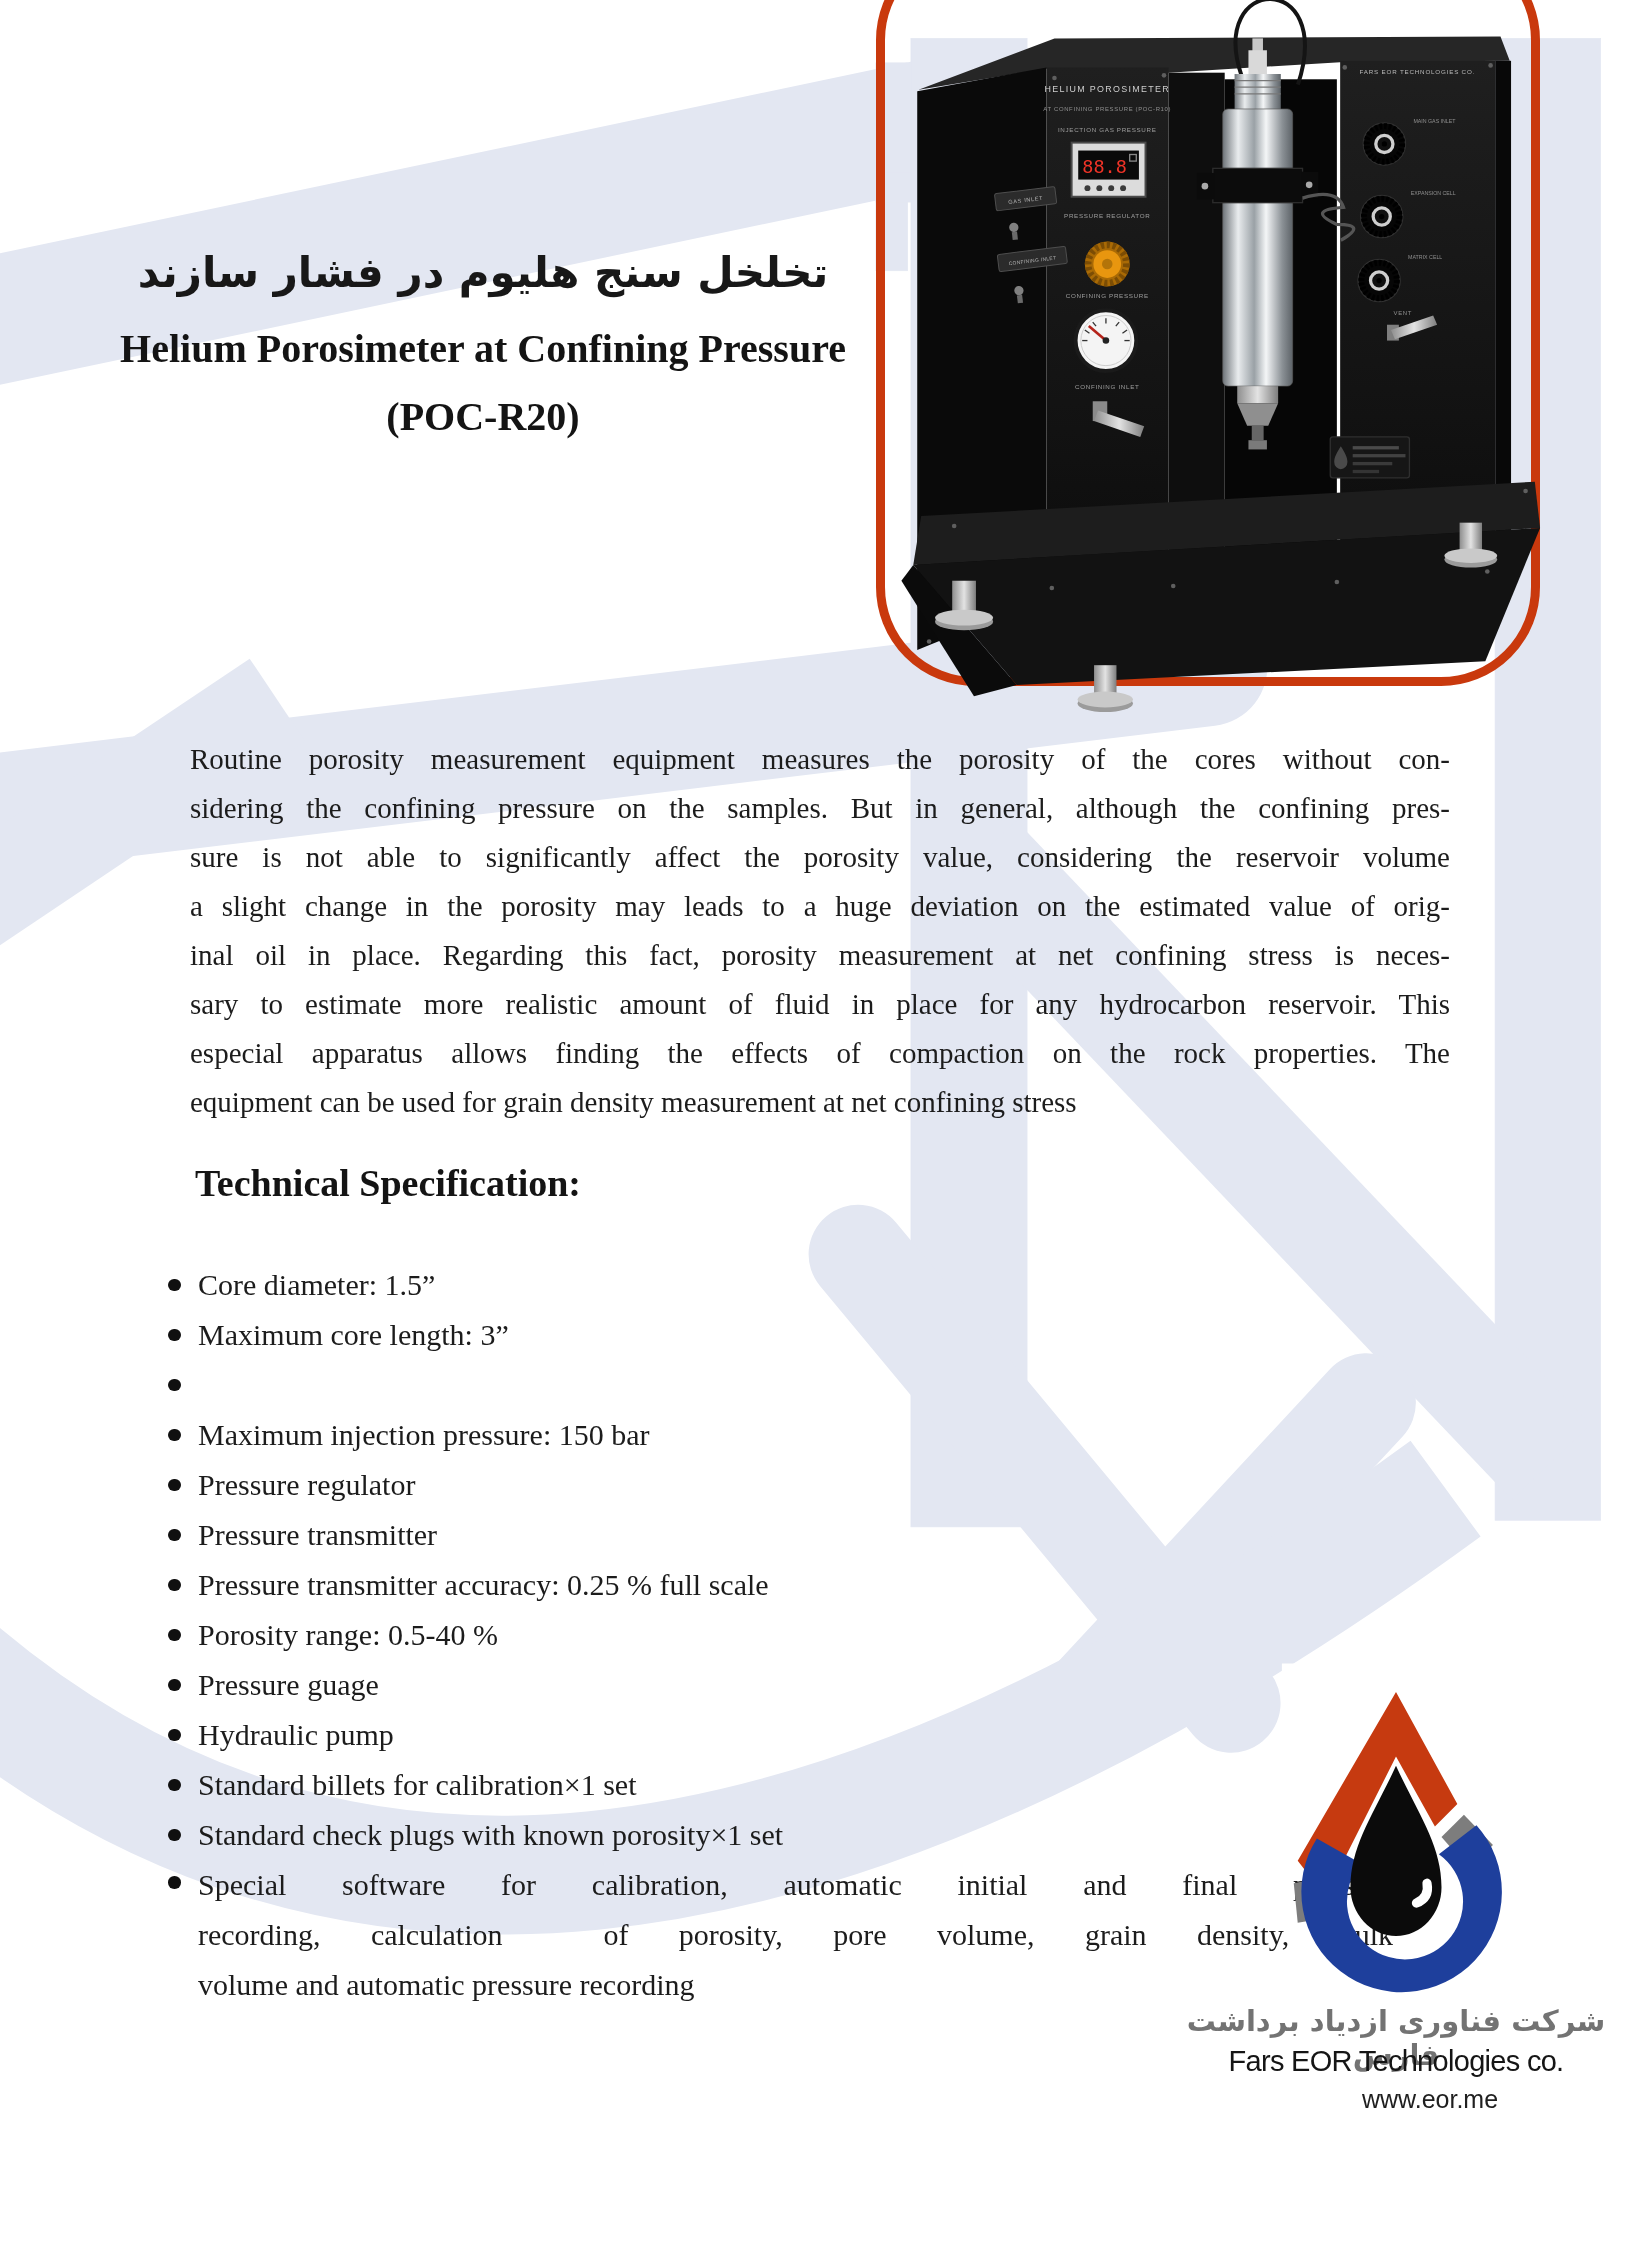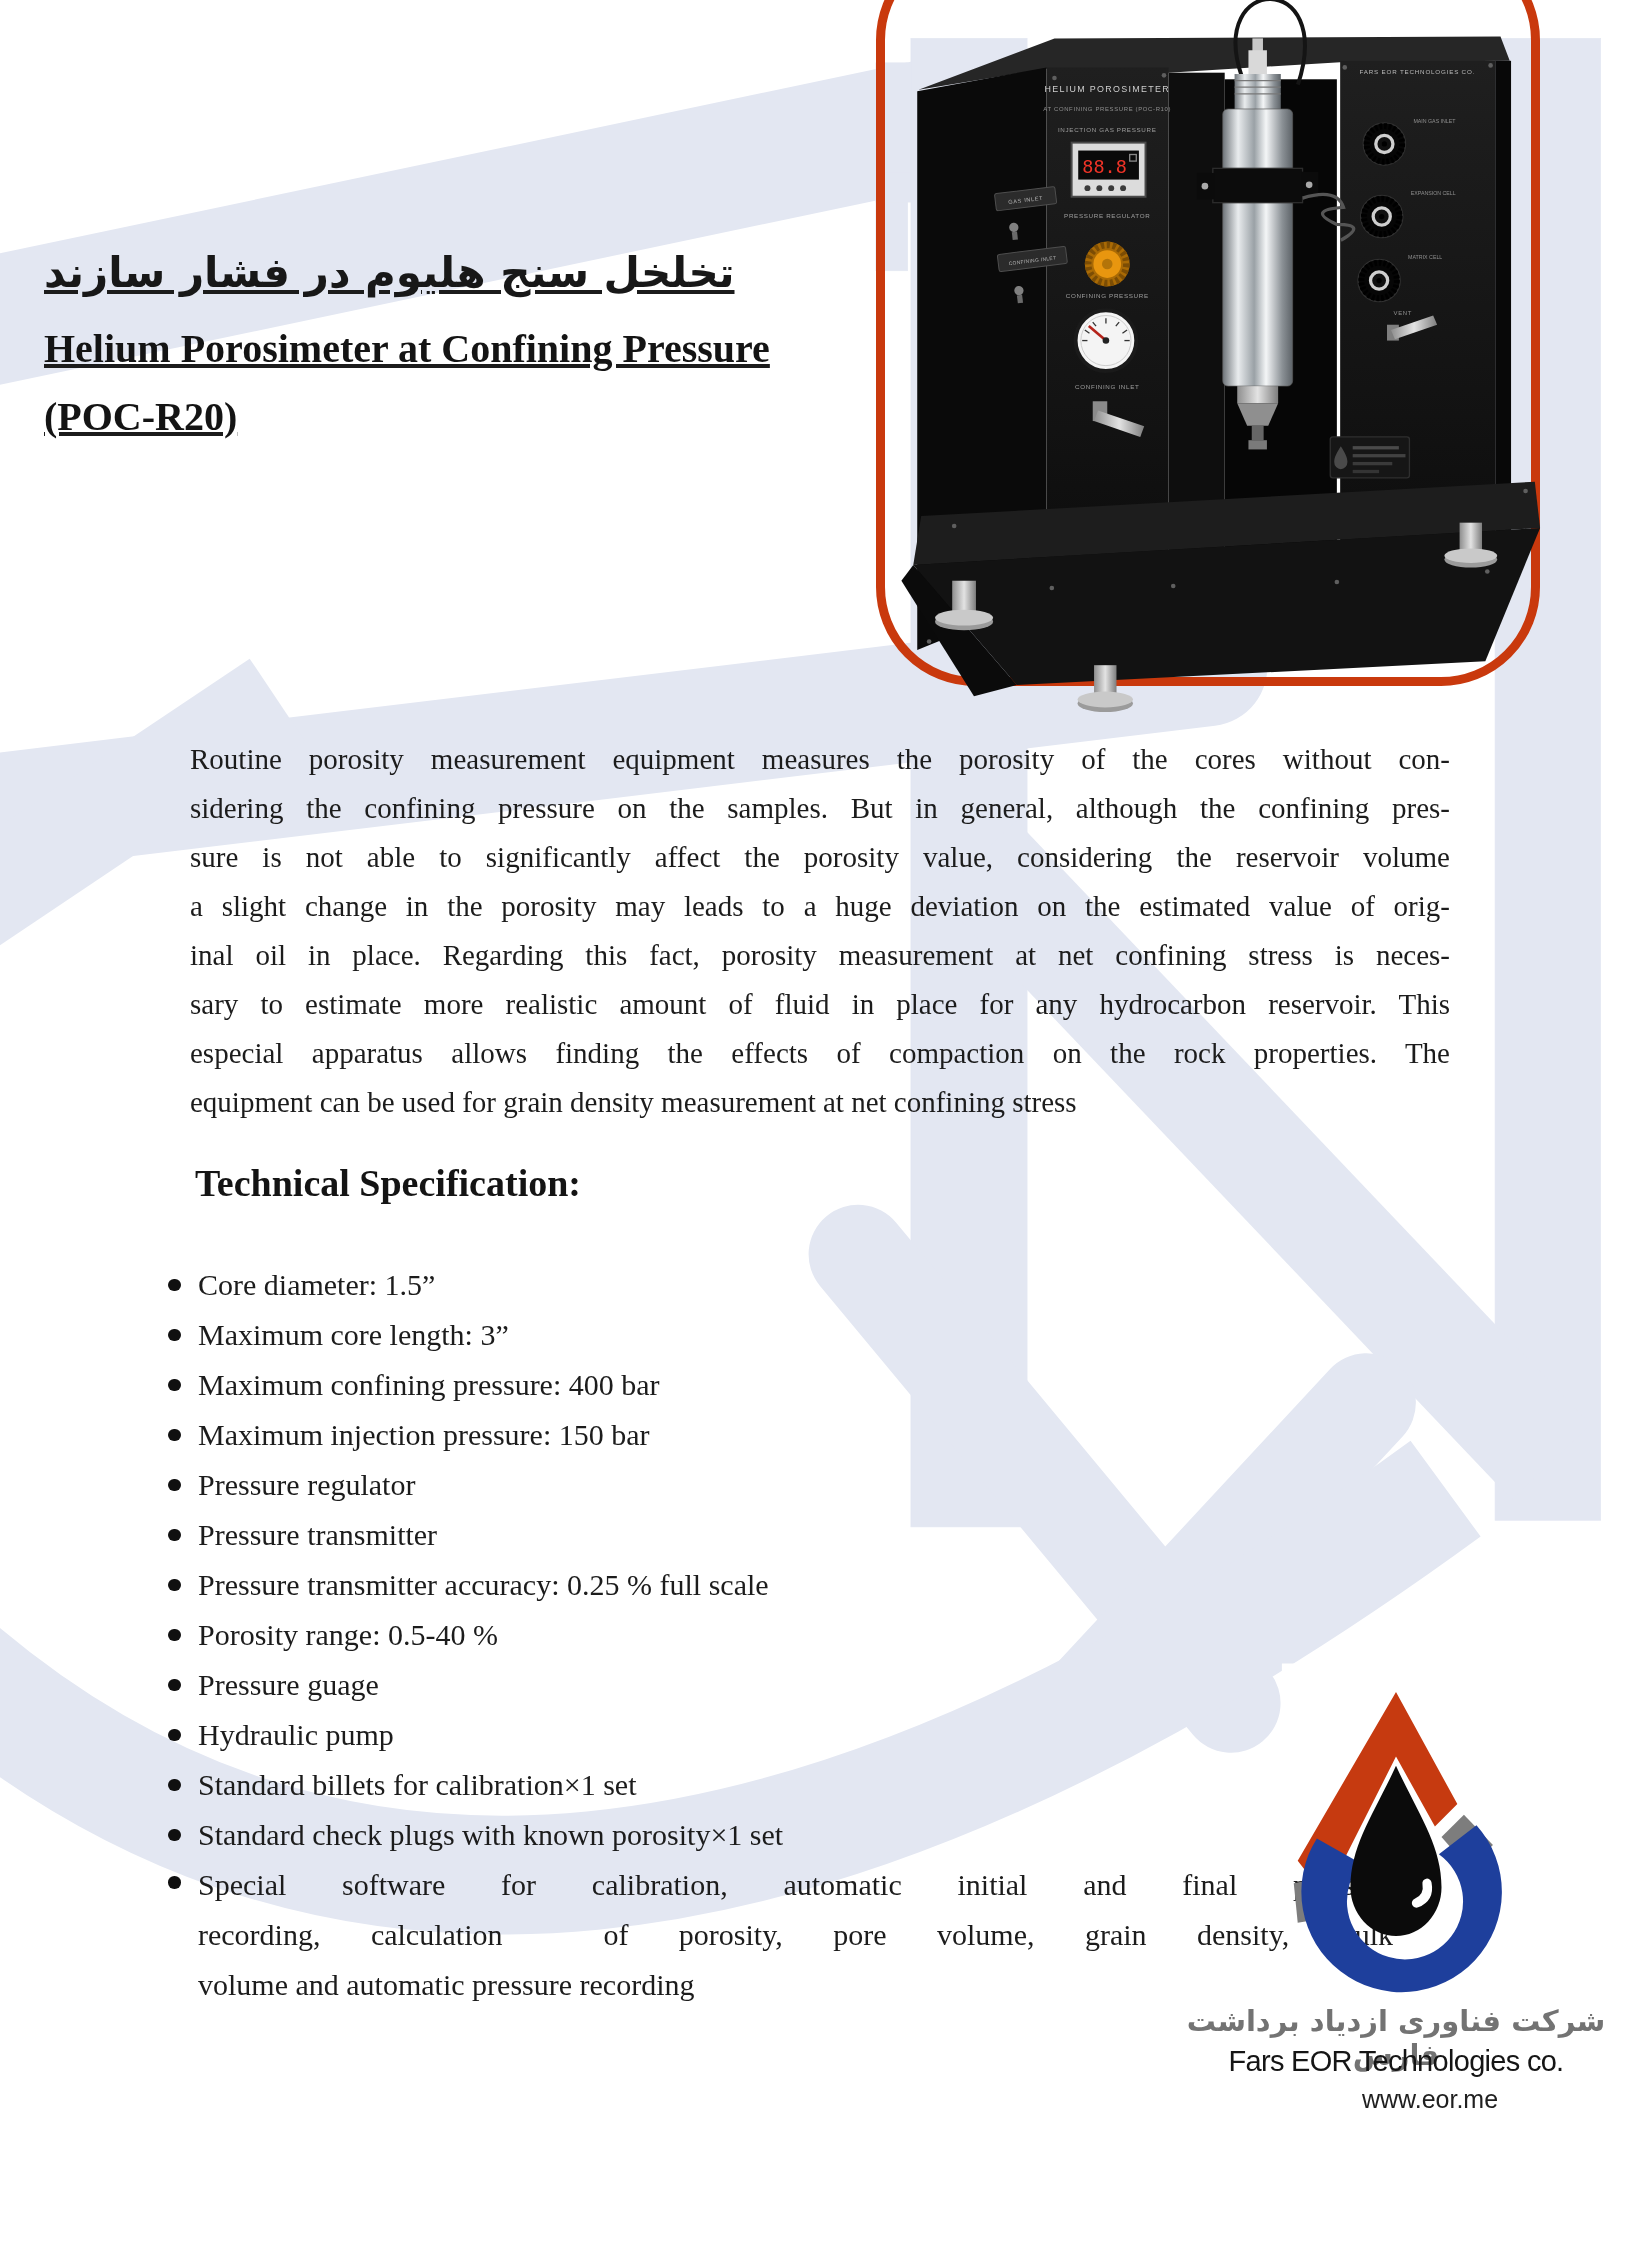--- a/index.html
+++ b/index.html
@@ -4,21 +4,21 @@
 <style>
   html,body{margin:0;padding:0;background:#888;}
   .page{
     position:relative;width:1637px;height:2261px;background:#ffffff;
     overflow:hidden;font-family:"Liberation Serif",serif;color:#1c1c1c;
     margin:0 auto;
   }
   
   #watermark{position:absolute;left:0;top:0;z-index:0;}
   
-  .title-block{position:absolute;left:44px;top:246px;width:898px;text-align:left;z-index:2;text-decoration:underline;}
+  .title-block{position:absolute;left:34px;top:246px;width:898px;text-align:center;z-index:2;}
   .title-fa{font-family:"DejaVu Sans",sans-serif;font-weight:bold;font-size:42px;line-height:1.3;color:#181818;direction:rtl;}
   .title-en{font-weight:bold;font-size:40px;line-height:1.0;margin-top:28px;color:#141414;}
   .title-model{font-weight:bold;font-size:40px;line-height:1.0;margin-top:28px;color:#141414;}
   
   .photo-frame{
     position:absolute;left:876px;top:-59px;width:664px;height:745px;
     box-sizing:border-box;border:9.2px solid #c9390d;border-radius:99px;
     z-index:3;pointer-events:none;background:transparent;
   }
   #machine{position:absolute;left:875px;top:0px;z-index:4;}
@@ -260,21 +260,21 @@
     <div class="ln just">sary to estimate more realistic amount of fluid in place for any hydrocarbon reservoir. This</div>
     <div class="ln just">especial apparatus allows finding the effects of compaction on the rock properties. The</div>
     <div class="ln">equipment can be used for grain density measurement at net confining stress</div>
   </div>
 
   <div class="spec-heading">Technical Specification:</div>
 
   <div class="spec-list">
     <div class="spec-item"><span class="dot"></span><span>Core diameter: 1.5”</span></div>
     <div class="spec-item"><span class="dot"></span><span>Maximum core length: 3”</span></div>
-    <div class="spec-item"><span class="dot"></span><span>Maximum confining pressure: 400 bar</span></div>
+    <div class="spec-item"><span class="dot"></span></div>
     <div class="spec-item"><span class="dot"></span><span>Maximum injection pressure: 150 bar</span></div>
     <div class="spec-item"><span class="dot"></span><span>Pressure regulator</span></div>
     <div class="spec-item"><span class="dot"></span><span>Pressure transmitter</span></div>
     <div class="spec-item"><span class="dot"></span><span>Pressure transmitter accuracy: 0.25 % full scale</span></div>
     <div class="spec-item"><span class="dot"></span><span>Porosity range: 0.5-40 %</span></div>
     <div class="spec-item"><span class="dot"></span><span>Pressure guage</span></div>
     <div class="spec-item"><span class="dot"></span><span>Hydraulic pump</span></div>
     <div class="spec-item"><span class="dot"></span><span>Standard billets for calibration×1 set</span></div>
     <div class="spec-item"><span class="dot"></span><span>Standard check plugs with known porosity×1 set</span></div>
     <div class="spec-item-tall">

